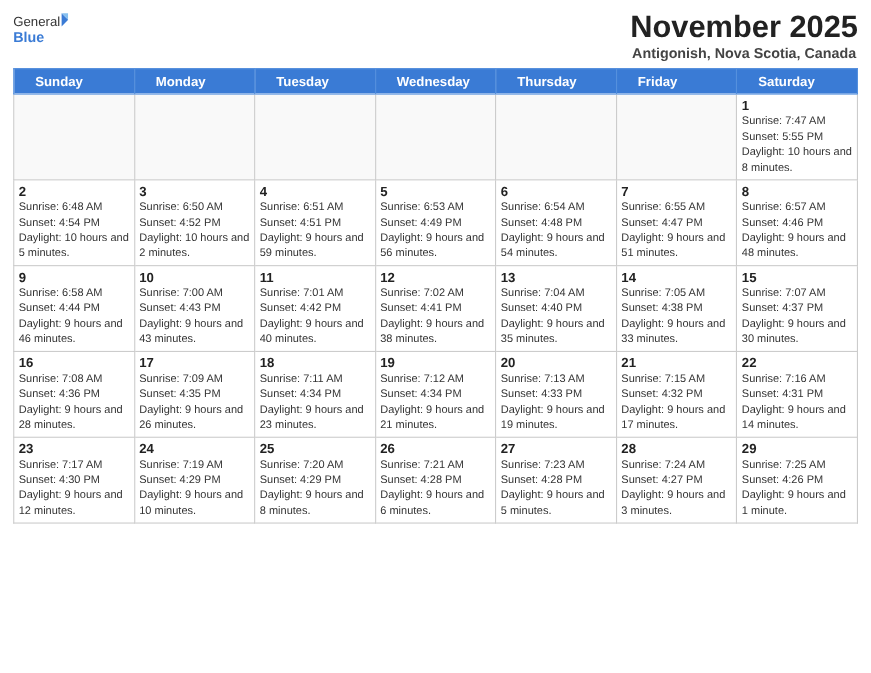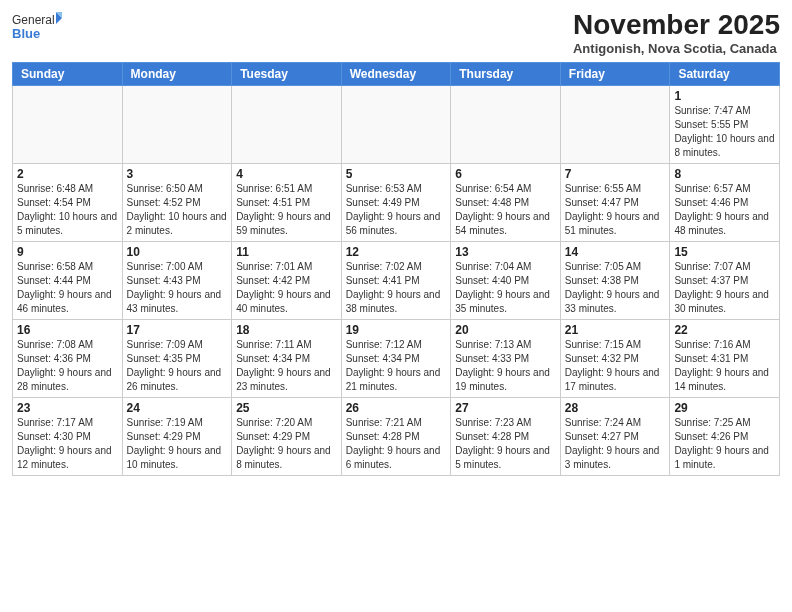--- a/index.html
+++ b/index.html
@@ -21,21 +21,21 @@
       justify-content: space-between;
       align-items: flex-start;
       margin-bottom: 6px;
     }
     .logo {
       display: flex;
       align-items: center;
       gap: 4px;
     }
     .title-section {
-      text-align: left;
+      text-align: center;
     }
     .month-year {
       font-size: 28px;
       font-weight: bold;
       color: #222;
       line-height: 1.1;
     }
     .location {
       font-size: 13px;
       color: #444;
@@ -43,21 +43,21 @@
     }
     .calendar {
       width: 100%;
       border-collapse: collapse;
       border: 1px solid #ccc;
     }
     .calendar th {
       background: #3a7bd5;
       color: #fff;
       text-align: left;
-      padding: 4px 8px;
+      padding: 4px 19px;
       font-size: 12px;
       font-weight: bold;
       border: 1px solid #5590dd;
     }
     .calendar td {
       border: 1px solid #ccc;
       vertical-align: top;
       padding: 3px 4px;
       width: calc(100% / 7);
       height: 72px;

